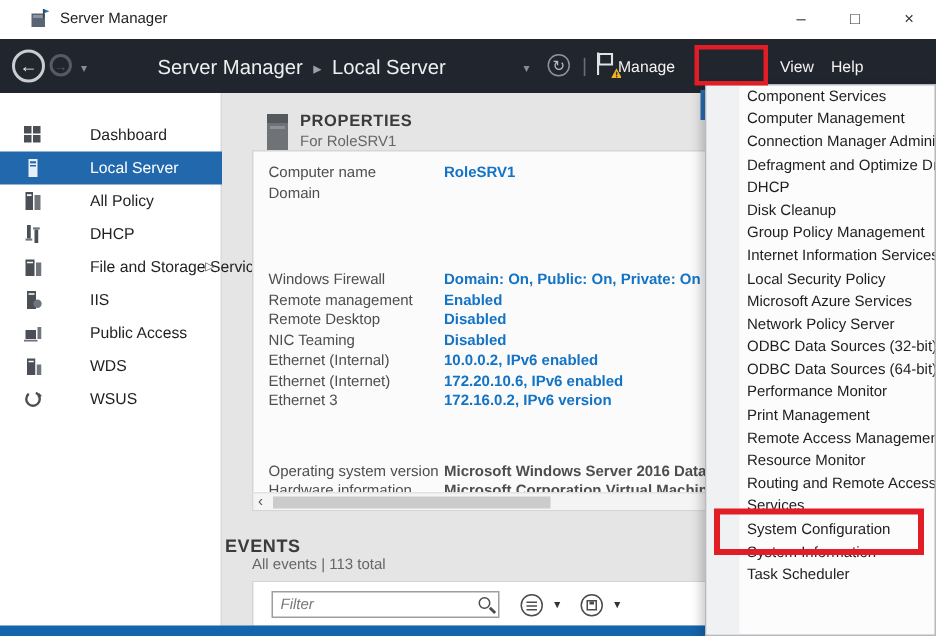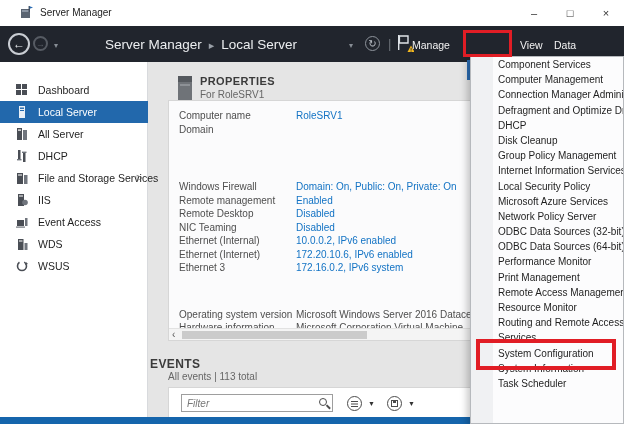--- a/index.html
+++ b/index.html
@@ -28,35 +28,35 @@
   .flag-wrap { position:absolute; left:396px; top:8px; width:18px; height:20px; }
   .nav-menu-item { position:absolute; top:13px; font-size:10.5px; color:#f2f2f2; }
   .mi-manage { left:412px; } .mi-view { left:520px;text-align:right; } .mi-help { left:554px; }
   .tools-chip { position:absolute; left:467px; top:34px; width:41px; height:20px; background:#2b6cb3;
                 color:#fff; font-size:10.5px; text-align:center; line-height:20px; }
 
   
   .main { position:absolute; left:0; top:62px; width:624px; height:362px; }
   .sidebar { position:absolute; left:0; top:0; width:148px; height:362px; background:#fff; border-right:1px solid #d8dadd; }
   .side-list { position:absolute; left:0; top:17px; width:148px; list-style:none; }
-  .side-item { position:relative; height:22px; line-height:22px; padding-left:38px; font-size:10.5px; color:#1f1f1f; white-space:nowrap; }
+  .side-item { position:relative; height:22px; line-height:22px; padding-left:60px; font-size:10.5px; color:#1f1f1f; white-space:nowrap; }
   .side-item.selected { background:#2268ac; color:#fff; }
   .side-icon { position:absolute; left:16px; top:5px; width:13px; height:13px; }
   .side-chevron { position:absolute; right:5px; top:0; font-size:8px; color:#555; }
 
   
   .props-icon { position:absolute; left:176px; top:74px; }
   .props-title { position:absolute; left:200px; top:75px; font-size:11px; font-weight:bold; color:#3b3b3b; letter-spacing:.4px; }
   .props-sub { position:absolute; left:200px; top:89px; font-size:10px; color:#666; }
   .props-panel { position:absolute; left:168px; top:100px; width:456px; height:241px; background:#fbfbfc;
                  border:1px solid #d6d6d6; overflow:hidden; z-index:1; }
   .props-rows { padding:8px 0 0 10px; }
   .prow { display:flex; line-height:13.5px; white-space:nowrap; }
   .prow .plabel { width:117px; flex:0 0 117px; font-size:10px; color:#4e4e4e; }
-  .prow .pvalue { font-size:10px; color:#1373c4; }
+  .prow .pvalue { font-size:10px; color:#1373c4;font-weight:bold; }
   .prow.plain .pvalue { color:#4e4e4e; }
   .gap-lg { margin-top:44px; } .gap-md { margin-top:33px; }
   .hscroll { position:absolute; left:0; bottom:0; width:454px; height:12px; background:#f4f4f4; border-top:1px solid #e2e2e2; }
   .hscroll-arrow { position:absolute; left:3px; top:0; font-size:10px; line-height:11px; color:#555; }
   .hscroll-thumb { position:absolute; left:13px; top:2px; width:185px; height:8px; background:#cbcbcb; }
 
   
   .events-title { position:absolute; left:150px; top:357px; font-size:12px; font-weight:bold; color:#3b3b3b; letter-spacing:.4px; }
   .events-sub { position:absolute; left:168px; top:371px; font-size:10px; color:#666; }
   .events-panel { position:absolute; left:168px; top:387px; width:456px; height:31px; background:#fff; border:1px solid #d6d6d6; z-index:1;padding-left:48px; }
@@ -137,21 +137,21 @@
         <g>
             <path d="M11.5 18 L15 11.5 L18.5 18 Z" fill="#f5b91e"></path>
             <rect x="14.6" y="13.8" width="1" height="2.4" fill="#3a3a3a"></rect>
             <rect x="14.6" y="16.6" width="1" height="1" fill="#3a3a3a"></rect>
           </g>
       </svg>
     </div>
     <span class="nav-menu-item mi-manage">Manage</span>
     <span class="tools-chip">Tools</span>
     <span class="nav-menu-item mi-view">View</span>
-    <span class="nav-menu-item mi-help">Data</span>
+    <span class="nav-menu-item mi-help">Help</span>
   </div>
 
   <div class="main">
 
     <div class="sidebar">
       <ul class="side-list">
         <li class="side-item">
           <span class="side-icon">
               <svg width="12" height="12" viewBox="0 0 12 12">
                 <rect x="0" y="0" width="5" height="5" fill="#4a4e55"></rect>
@@ -173,21 +173,21 @@
           <span>Local Server</span>
         </li>
         <li class="side-item">
           <span class="side-icon">
               <svg width="12" height="12" viewBox="0 0 12 12">
                 <rect x="1" y="0" width="5" height="12" fill="#4a4e55"></rect>
                 <rect x="7" y="2" width="4" height="10" fill="#70757d"></rect>
                 <rect x="2" y="1.5" width="3" height="1.2" fill="#fff"></rect>
               </svg>
             </span>
-          <span>All Server</span>
+          <span>All Policy</span>
         </li>
         <li class="side-item">
           <span class="side-icon">
               <svg width="12" height="12" viewBox="0 0 12 12">
                 <rect x="2" y="0" width="2.5" height="9" fill="#4a4e55"></rect>
                 <rect x="7" y="3" width="2.5" height="9" fill="#4a4e55"></rect>
                 <rect x="1" y="9" width="4.5" height="1.4" fill="#70757d"></rect>
                 <rect x="6" y="1.6" width="4.5" height="1.4" fill="#70757d"></rect>
               </svg>
             </span>
@@ -215,21 +215,21 @@
           <span>IIS</span>
         </li>
         <li class="side-item">
           <span class="side-icon">
               <svg width="12" height="12" viewBox="0 0 12 12">
                 <rect x="1" y="4" width="7" height="6" fill="#4a4e55"></rect>
                 <rect x="0" y="10.5" width="9" height="1.2" fill="#70757d"></rect>
                 <rect x="9" y="2" width="2.5" height="8" fill="#70757d"></rect>
               </svg>
             </span>
-          <span>Event Access</span>
+          <span>Public Access</span>
         </li>
         <li class="side-item">
           <span class="side-icon">
               <svg width="12" height="12" viewBox="0 0 12 12">
                 <rect x="2" y="1" width="5.5" height="11" fill="#4a4e55"></rect>
                 <rect x="3" y="2.5" width="3.5" height="1" fill="#fff"></rect>
                 <rect x="8.5" y="5" width="3" height="7" fill="#70757d"></rect>
               </svg>
             </span>
           <span>WDS</span>
@@ -286,21 +286,21 @@
       <div class="prow">
           <span class="plabel">Ethernet (Internal)</span>
           <span class="pvalue">10.0.0.2, IPv6 enabled</span>
         </div>
       <div class="prow">
           <span class="plabel">Ethernet (Internet)</span>
           <span class="pvalue">172.20.10.6, IPv6 enabled</span>
         </div>
       <div class="prow">
           <span class="plabel">Ethernet 3</span>
-          <span class="pvalue">172.16.0.2, IPv6 system</span>
+          <span class="pvalue">172.16.0.2, IPv6 version</span>
         </div>
       <div class="prow plain gap-md">
           <span class="plabel">Operating system version</span>
           <span class="pvalue">Microsoft Windows Server 2016 Datacenter Evaluation</span>
         </div>
       <div class="prow plain">
           <span class="plabel">Hardware information</span>
           <span class="pvalue">Microsoft Corporation Virtual Machine</span>
         </div>
     </div>

